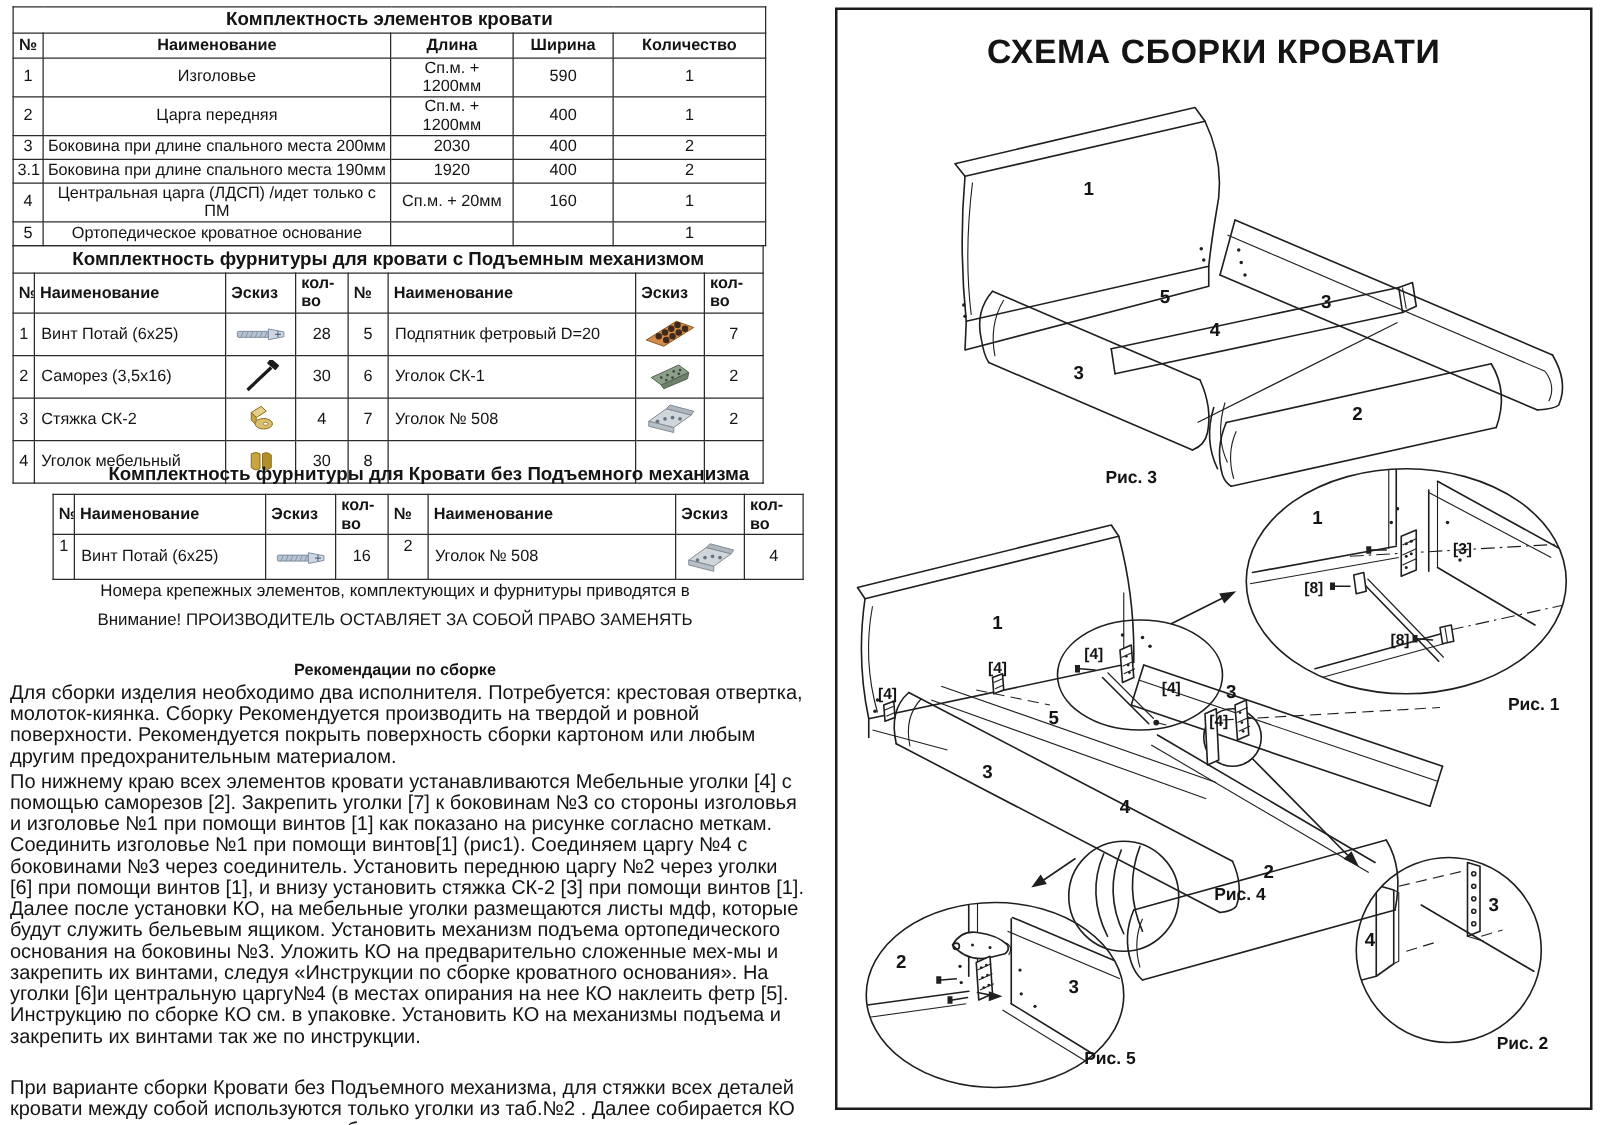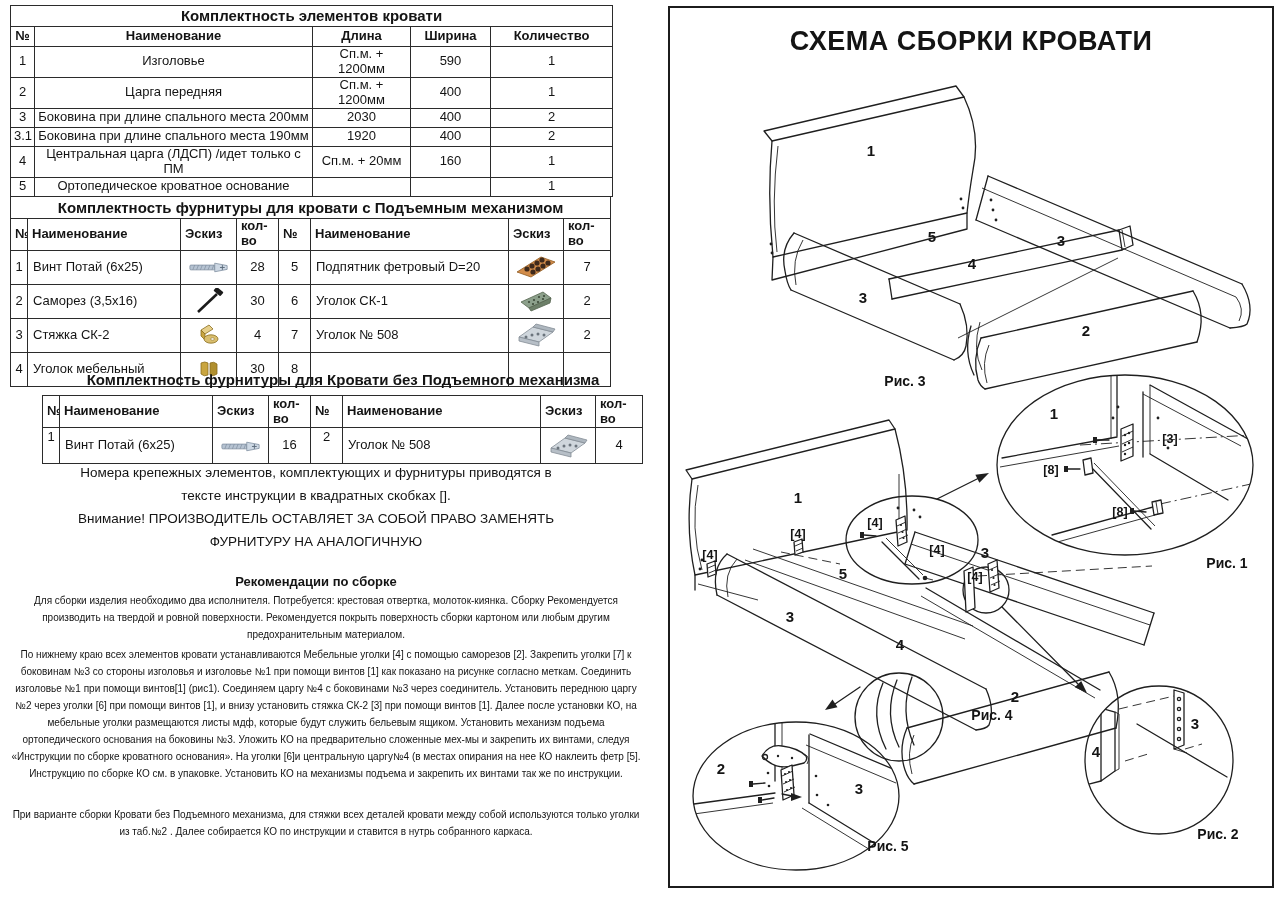--- a/index.html
+++ b/index.html
@@ -20,21 +20,21 @@
   .hw tr.hdr td{height:31px;text-align:left;padding-left:4px;white-space:pre-line;}
   .hw tr.caption td{height:21px;text-align:center;}
   .ln{text-align:left !important;padding-left:5px !important;}
   .topv{vertical-align:top !important;padding-top:2px !important;}
   .icn{display:flex;align-items:center;justify-content:center;height:100%;}
   
   .t3title{font-weight:bold;font-size:15px;text-align:center;width:602px;}
   .textcol{position:absolute;left:8px;top:461px;width:636px;}
   .notes{font-size:13.5px;line-height:23px;text-align:center;width:616px;}
   .subttl{font-weight:bold;font-size:13px;text-align:center;margin-top:21px;width:616px;}
-  .body{font-size:10px;line-height:17px;margin-top:3px;text-align:center;}
+  .body{font-size:16px;line-height:17px;margin-top:3px;text-align:left;}
   
   .panel{position:absolute;left:668px;top:6px;width:602px;height:878px;border:2px solid #1c1c1c;background:#fff;}
   .panel-title{position:absolute;left:0;top:18px;width:100%;text-align:center;
     font-size:27px;font-weight:bold;letter-spacing:.5px;}
   svg.scheme{position:absolute;left:0;top:0;}
   .ink{stroke:#1f1f1f;stroke-width:1.3;fill:none;stroke-linejoin:round;stroke-linecap:round;}
   .thin{stroke:#1f1f1f;stroke-width:0.9;fill:none;}
   .dash{stroke-dasharray:9 5;}
   .dashdot{stroke-dasharray:11 4 2 4;}
   .fillw{fill:#ffffff;}
@@ -320,23 +320,21 @@
           </td>
       <td>4</td>
     </tr>
   </tbody>
     </table>
 </div>
 
 <div class="textcol">
   <div class="notes">
     <div>Номера крепежных элементов, комплектующих и фурнитуры приводятся в</div>
-    <div>тексте инструкции в квадратных скобках [].</div>
     <div>Внимание! ПРОИЗВОДИТЕЛЬ ОСТАВЛЯЕТ ЗА СОБОЙ ПРАВО ЗАМЕНЯТЬ</div>
-    <div>ФУРНИТУРУ НА АНАЛОГИЧНУЮ</div>
   </div>
   <div class="subttl">Рекомендации по сборке</div>
   <div class="body">Для сборки изделия необходимо два исполнителя. Потребуется: крестовая отвертка, молоток-киянка. Сборку Рекомендуется производить на твердой и ровной поверхности. Рекомендуется покрыть поверхность сборки картоном или любым другим предохранительным материалом.</div>
   <div class="body">По нижнему краю всех элементов кровати устанавливаются Мебельные уголки [4] с помощью саморезов [2]. Закрепить уголки [7] к боковинам №3 со стороны изголовья и изголовье №1 при помощи винтов [1] как показано на рисунке согласно меткам. Соединить изголовье №1 при помощи винтов[1] (рис1). Соединяем царгу №4 с боковинами №3 через соединитель. Установить переднюю царгу №2 через уголки [6] при помощи винтов [1], и внизу установить стяжка СК-2 [3] при помощи винтов [1]. Далее после установки КО, на мебельные уголки размещаются листы мдф, которые будут служить бельевым ящиком. Установить механизм подъема ортопедического основания на боковины №3. Уложить КО  на предварительно сложенные мех-мы и закрепить их винтами, следуя «Инструкции по сборке кроватного основания». На уголки [6]и центральную царгу№4 (в местах опирания на нее КО наклеить фетр [5]. Инструкцию по сборке КО см. в упаковке. Установить КО на механизмы подъема и закрепить их винтами так же по инструкции.</div>
   <div class="body" style="margin-top:24px;">При варианте сборки Кровати без Подъемного механизма, для стяжки всех деталей кровати между собой используются только уголки из таб.№2 . Далее собирается КО по инструкции и ставится в нутрь собранного каркаса.</div>
 </div>
 
 <div class="panel">
   <div class="panel-title">СХЕМА СБОРКИ КРОВАТИ</div>
 

